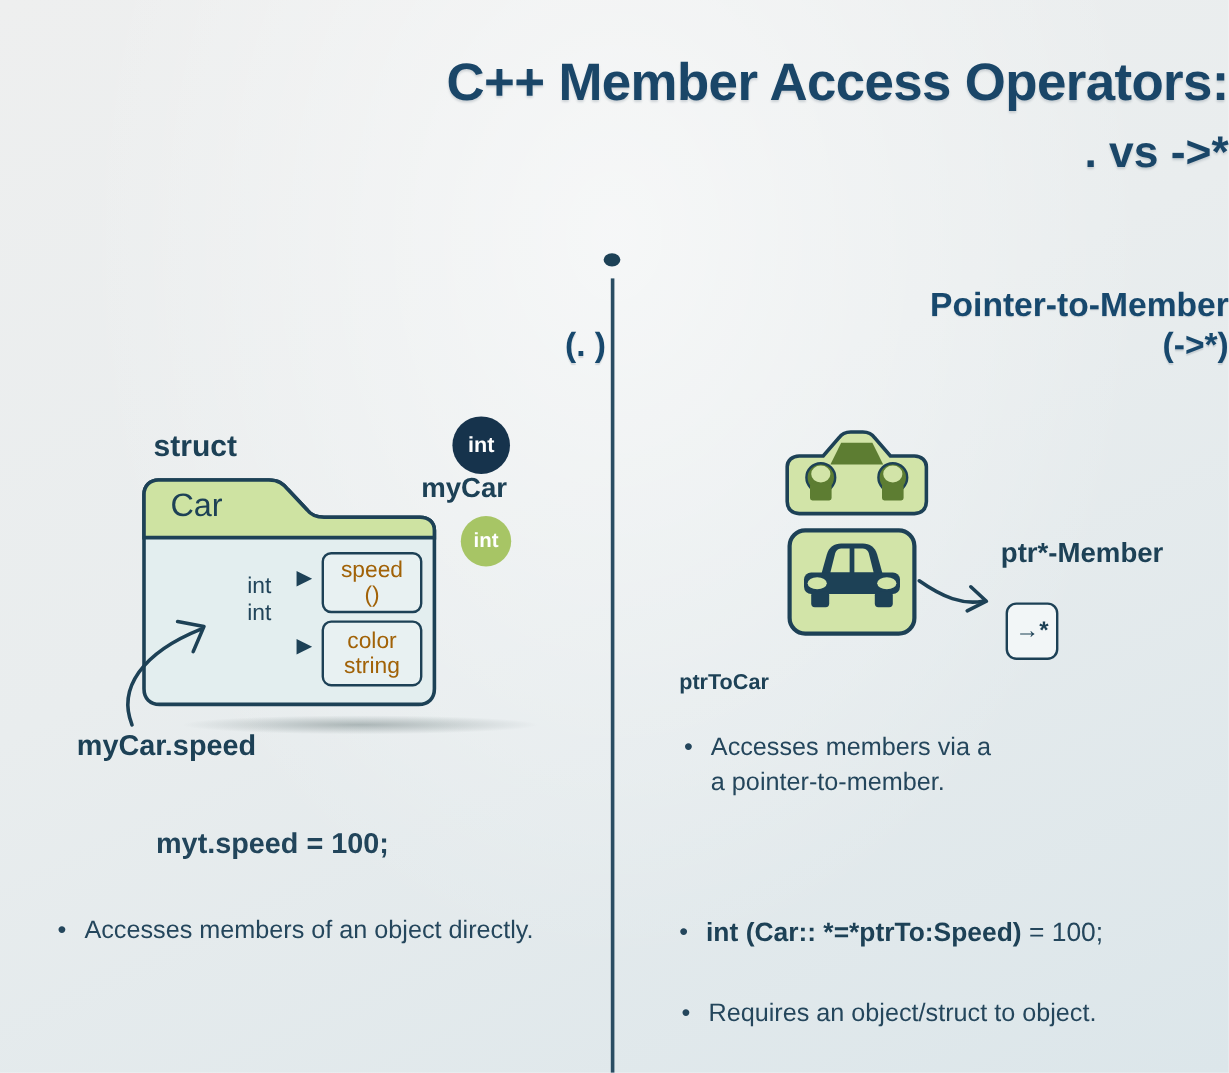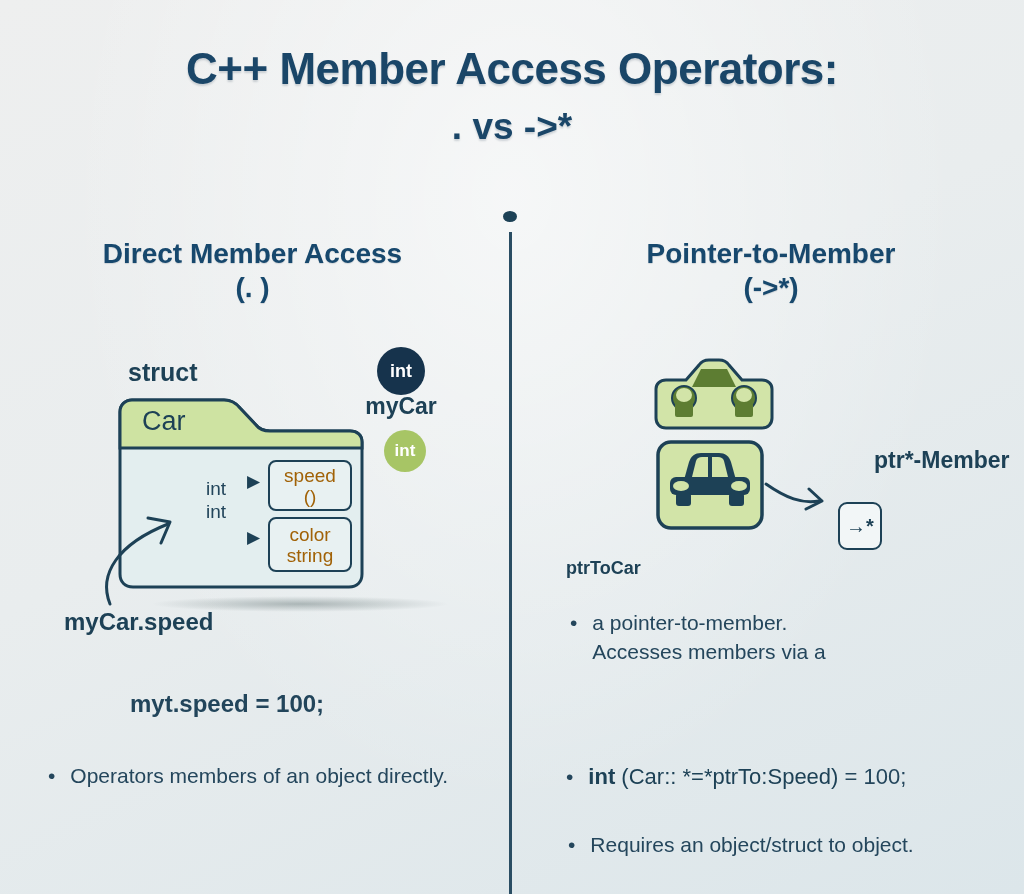--- a/index.html
+++ b/index.html
@@ -4,21 +4,21 @@
 <style>
   html,body{margin:0;padding:0;}
   .canvas{
     position:relative;width:1024px;height:894px;overflow:hidden;
     background:
       radial-gradient(ellipse at 50% 22%, rgba(255,255,255,.55), rgba(255,255,255,0) 62%),
       linear-gradient(155deg,#eeefef 0%,#e9edee 45%,#dce6ea 100%);
     font-family:"Liberation Sans",sans-serif;color:#1d4156;
   }
   .abs{position:absolute;}
-  .center{text-align:center;}
+  .center{text-align:right;}
   .title1{top:44px;left:0;right:0;font-size:44px;font-weight:800;color:#1a4668;
     letter-spacing:-0.5px;text-shadow:0 2px 2px rgba(30,50,70,.18);}
   .title2{top:106px;left:0;right:0;font-size:37px;font-weight:800;color:#1a4668;
     text-shadow:0 2px 2px rgba(30,50,70,.18);}
   .col-head{font-size:28px;font-weight:700;color:#17486d;text-shadow:0 1px 1px rgba(30,50,70,.15);}
   .lh{top:238px;left:0;width:505px;}
   .lo{top:272px;left:0;width:505px;}
   .rh{top:238px;left:518px;width:506px;}
   .ro{top:272px;left:518px;width:506px;}
   .divider-dot{left:503px;top:211px;width:14px;height:11px;border-radius:50%;background:#1d4156;}
@@ -27,54 +27,53 @@
   .car-name{left:142px;top:406px;font-size:27px;font-weight:400;}
   .ftype{left:196px;width:40px;text-align:center;font-size:19px;font-weight:500;color:#22455b;}
   .tri{font-size:17px;color:#1d4156;}
   .member-box{width:80px;border:2.5px solid #1d4156;border-radius:8px;background:#e8f1f2;
     display:flex;flex-direction:column;justify-content:center;align-items:center;
     font-size:19px;line-height:21px;color:#a16207;}
   .badge{border-radius:50%;display:flex;align-items:center;justify-content:center;
     color:#fff;font-weight:700;}
   .badge-navy{left:377px;top:347px;width:48px;height:48px;background:#16334c;font-size:18px;}
   .badge-green{left:384px;top:430px;width:42px;height:42px;background:#a7c565;font-size:17px;}
-  .obj-label{left:351px;top:393px;width:100px;text-align:center;font-size:23px;font-weight:700;}
+  .obj-label{left:351px;top:393px;width:100px;text-align:left;font-size:23px;font-weight:700;}
   .shadow{left:150px;top:596px;width:300px;height:16px;
     background:radial-gradient(ellipse at center, rgba(70,90,90,.38), rgba(70,90,90,0) 70%);}
   .access-label{left:64px;top:608px;font-size:24px;font-weight:700;}
   .code-left{left:86px;top:690px;font-size:24px;font-weight:600;color:#22455b;margin-left:44px;}
   .bullet-row{display:flex;align-items:flex-start;color:#24465c;}
   .bullet-dot{margin-right:15px;font-size:21px;line-height:inherit;}
   .lb1{left:48px;top:762px;font-size:21px;line-height:28px;}
-  .ptr-label{left:834px;top:447px;font-size:23px;font-weight:700;margin-left:40px;}
+  .ptr-label{left:834px;top:447px;font-size:23px;font-weight:700;}
   .op-box{left:838px;top:502px;width:40px;height:44px;border:2.5px solid #1d4156;border-radius:9px;
     background:#f2f6f7;display:flex;align-items:center;justify-content:center;
     font-size:20px;font-weight:800;color:#1d4156;}
   .ptrtocar{left:566px;top:558px;font-size:18px;font-weight:700;}
   .rb1{left:570px;top:608px;font-size:21px;line-height:29px;}
   .rcode{left:594px;top:674px;font-size:22px;font-weight:600;line-height:30px;color:#22455b;}
   .rcode .kw{font-weight:800;}
   .rb2{left:566px;top:763px;font-size:22px;line-height:28px;}
   .rb2 .kw{font-weight:800;color:#1d4156;}
-  .rb2 .mid{font-weight:400;color:#1d4156;}
+  .rb2 .mid{font-weight:700;color:#1d4156;}
   .rb2 .tail{font-weight:500;}
   .rb3{left:568px;top:831px;font-size:21px;line-height:28px;}
 </style>
 </head>
 <body>
 
 <div class="canvas">
 
   <div class="abs center title1">C++ Member Access Operators:</div>
   <div class="abs center title2">. vs -&gt;*</div>
 
   <div class="abs divider-dot"></div>
   <div class="abs divider-line"></div>
 
-  <div class="abs center col-head lh">Direct Member Access</div>
   <div class="abs center col-head lo">(. )</div>
 
   <div class="abs struct-label">struct</div>
 
   <div class="abs" style="left:116px;top:396px;width:250px;height:196px;">
     <svg width="250" height="196" viewBox="0 0 250 196">
       <path d="M16 4 H108 C116 4 120 7 124 12 L140 29 C143 33 148 35 154 35 H234 C241 35 246 39 246 46 V178 C246 186 241 191 233 191 H17 C9 191 4 186 4 178 V16 C4 9 9 4 16 4 Z" fill="#e3eeef" stroke="#1d4156" stroke-width="3"></path>
       <path d="M16 4 H108 C116 4 120 7 124 12 L140 29 C143 33 148 35 154 35 H234 C241 35 246 39 246 46 V52 H4 V16 C4 9 9 4 16 4 Z" fill="#cee3a2" stroke="#1d4156" stroke-width="3"></path>
     </svg>
   </div>
@@ -110,21 +109,21 @@
   <div class="abs obj-label">myCar</div>
   <div class="abs badge badge-green">
     <span>int</span>
   </div>
 
   <div class="abs access-label">myCar.speed</div>
   <div class="abs code-left">myt.speed = 100;</div>
 
   <div class="abs bullet-row lb1">
     <span class="bullet-dot">•</span>
-    <span>Operators members of an object directly.</span>
+    <span>Accesses members of an object directly.</span>
   </div>
 
   <div class="abs center col-head rh">Pointer-to-Member</div>
   <div class="abs center col-head ro">(-&gt;*)</div>
 
   <div class="abs" style="left:654px;top:356px;width:120px;height:76px;">
     <svg width="120" height="76" viewBox="0 0 120 76">
       <path d="M12 24 H32 L45 9 C47 6 51 4 55 4 H65 C69 4 73 6 75 9 L88 24 H108 C114 24 118 28 118 33 V62 C118 68 114 72 108 72 H12 C6 72 2 68 2 62 V33 C2 28 6 24 12 24 Z" fill="#d2e4a8" stroke="#1d4156" stroke-width="3"></path>
       <path d="M47 13 H73 L82 31 H38 Z" fill="#5d7d32"></path>
       <circle cx="30" cy="42" r="12" fill="#5d7d32" stroke="#1d4156" stroke-width="2"></circle>
@@ -161,22 +160,22 @@
 
   <div class="abs op-box">
     <span>→*</span>
   </div>
 
   <div class="abs ptrtocar">ptrToCar</div>
 
   <div class="abs bullet-row rb1">
     <span class="bullet-dot">•</span>
     <span>
+      <span style="display:block;">Accesses members via a</span>
       <span style="display:block;">a pointer-to-member.</span>
-      <span style="display:block;">Accesses members via a</span>
     </span>
   </div>
 
   <div class="abs rcode">
   </div>
 
   <div class="abs bullet-row rb2">
     <span class="bullet-dot">•</span>
     <span>
       <span class="kw">int</span><span class="mid"> (Car:: *=*ptrTo:Speed)</span><span class="tail"> = 100;</span>

